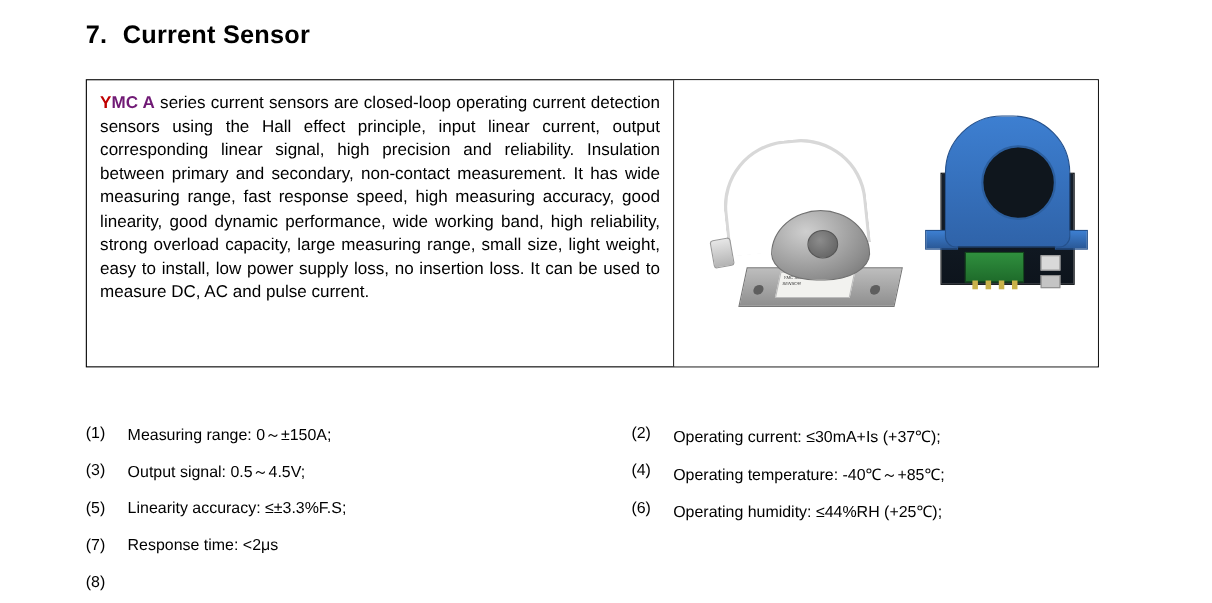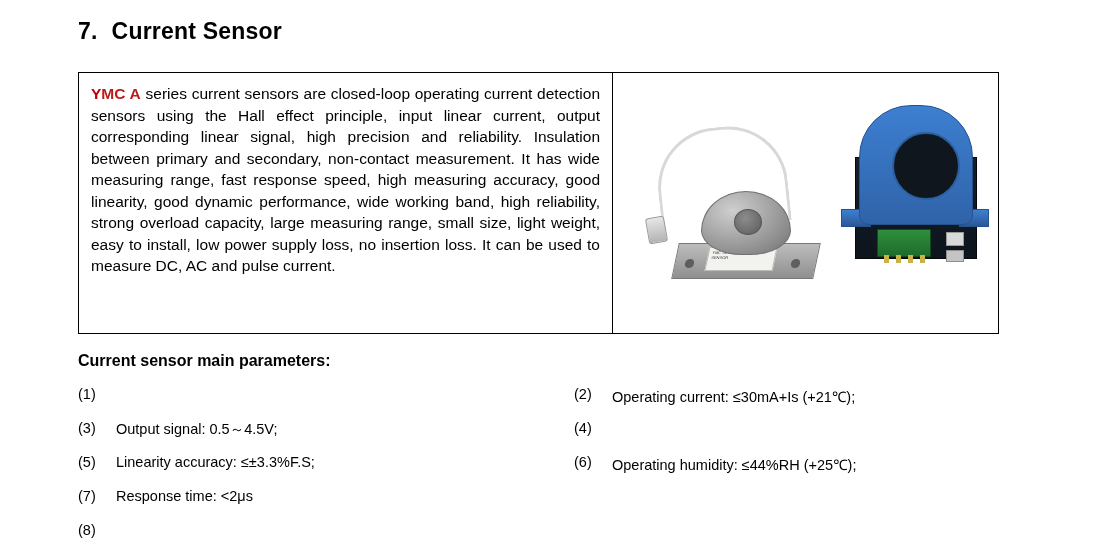--- a/index.html
+++ b/index.html
@@ -47,21 +47,21 @@
     width: 534px;
     box-sizing: border-box;
     border-right: 1.5px solid #000;
     padding: 10px 12px 10px 12px;
     font-size: 15.5px;
     line-height: 21.5px;
     text-align: justify;
     text-justify: inter-word;
   }
   .desc-text .brand-y { color: #c00000; font-weight: bold; }
-  .desc-text .brand-mca { color: #b91c1c; font-weight: bold; }
+  .desc-text .brand-mca { color: #701a75; font-weight: bold; }
   .image-cell {
     flex: 1;
     position: relative;
     background: #ffffff;
   }
   
   .photo-left {
     position: absolute;
     left: 22px;
     top: 48px;
@@ -308,39 +308,40 @@
           <div class="pin" style="left:6px"></div>
           <div class="pin" style="left:18px"></div>
           <div class="pin" style="left:30px"></div>
           <div class="pin" style="left:42px"></div>
         </div>
       </div>
 
     </div>
   </div>
 
-  <div class="params-title">Current sensor main parameters:</div>
 
   <div class="params">
     <div class="prow">
       <div class="pitem col1">
         <span class="pnum">(1)</span>
+        <span class="ptext">Measuring range: 0～±150A;</span>
       </div>
       <div class="pitem col2">
         <span class="pnum">(2)</span>
-        <span class="ptext">Operating current: ≤30mA+Is (+21℃);</span>
+        <span class="ptext">Operating current: ≤30mA+Is (+37℃);</span>
       </div>
     </div>
     <div class="prow">
       <div class="pitem col1">
         <span class="pnum">(3)</span>
         <span class="ptext">Output signal: 0.5～4.5V;</span>
       </div>
       <div class="pitem col2">
         <span class="pnum">(4)</span>
+        <span class="ptext">Operating temperature: -40℃～+85℃;</span>
       </div>
     </div>
     <div class="prow">
       <div class="pitem col1">
         <span class="pnum">(5)</span>
         <span class="ptext">Linearity accuracy: ≤±3.3%F.S;</span>
       </div>
       <div class="pitem col2">
         <span class="pnum">(6)</span>
         <span class="ptext">Operating humidity: ≤44%RH (+25℃);</span>

